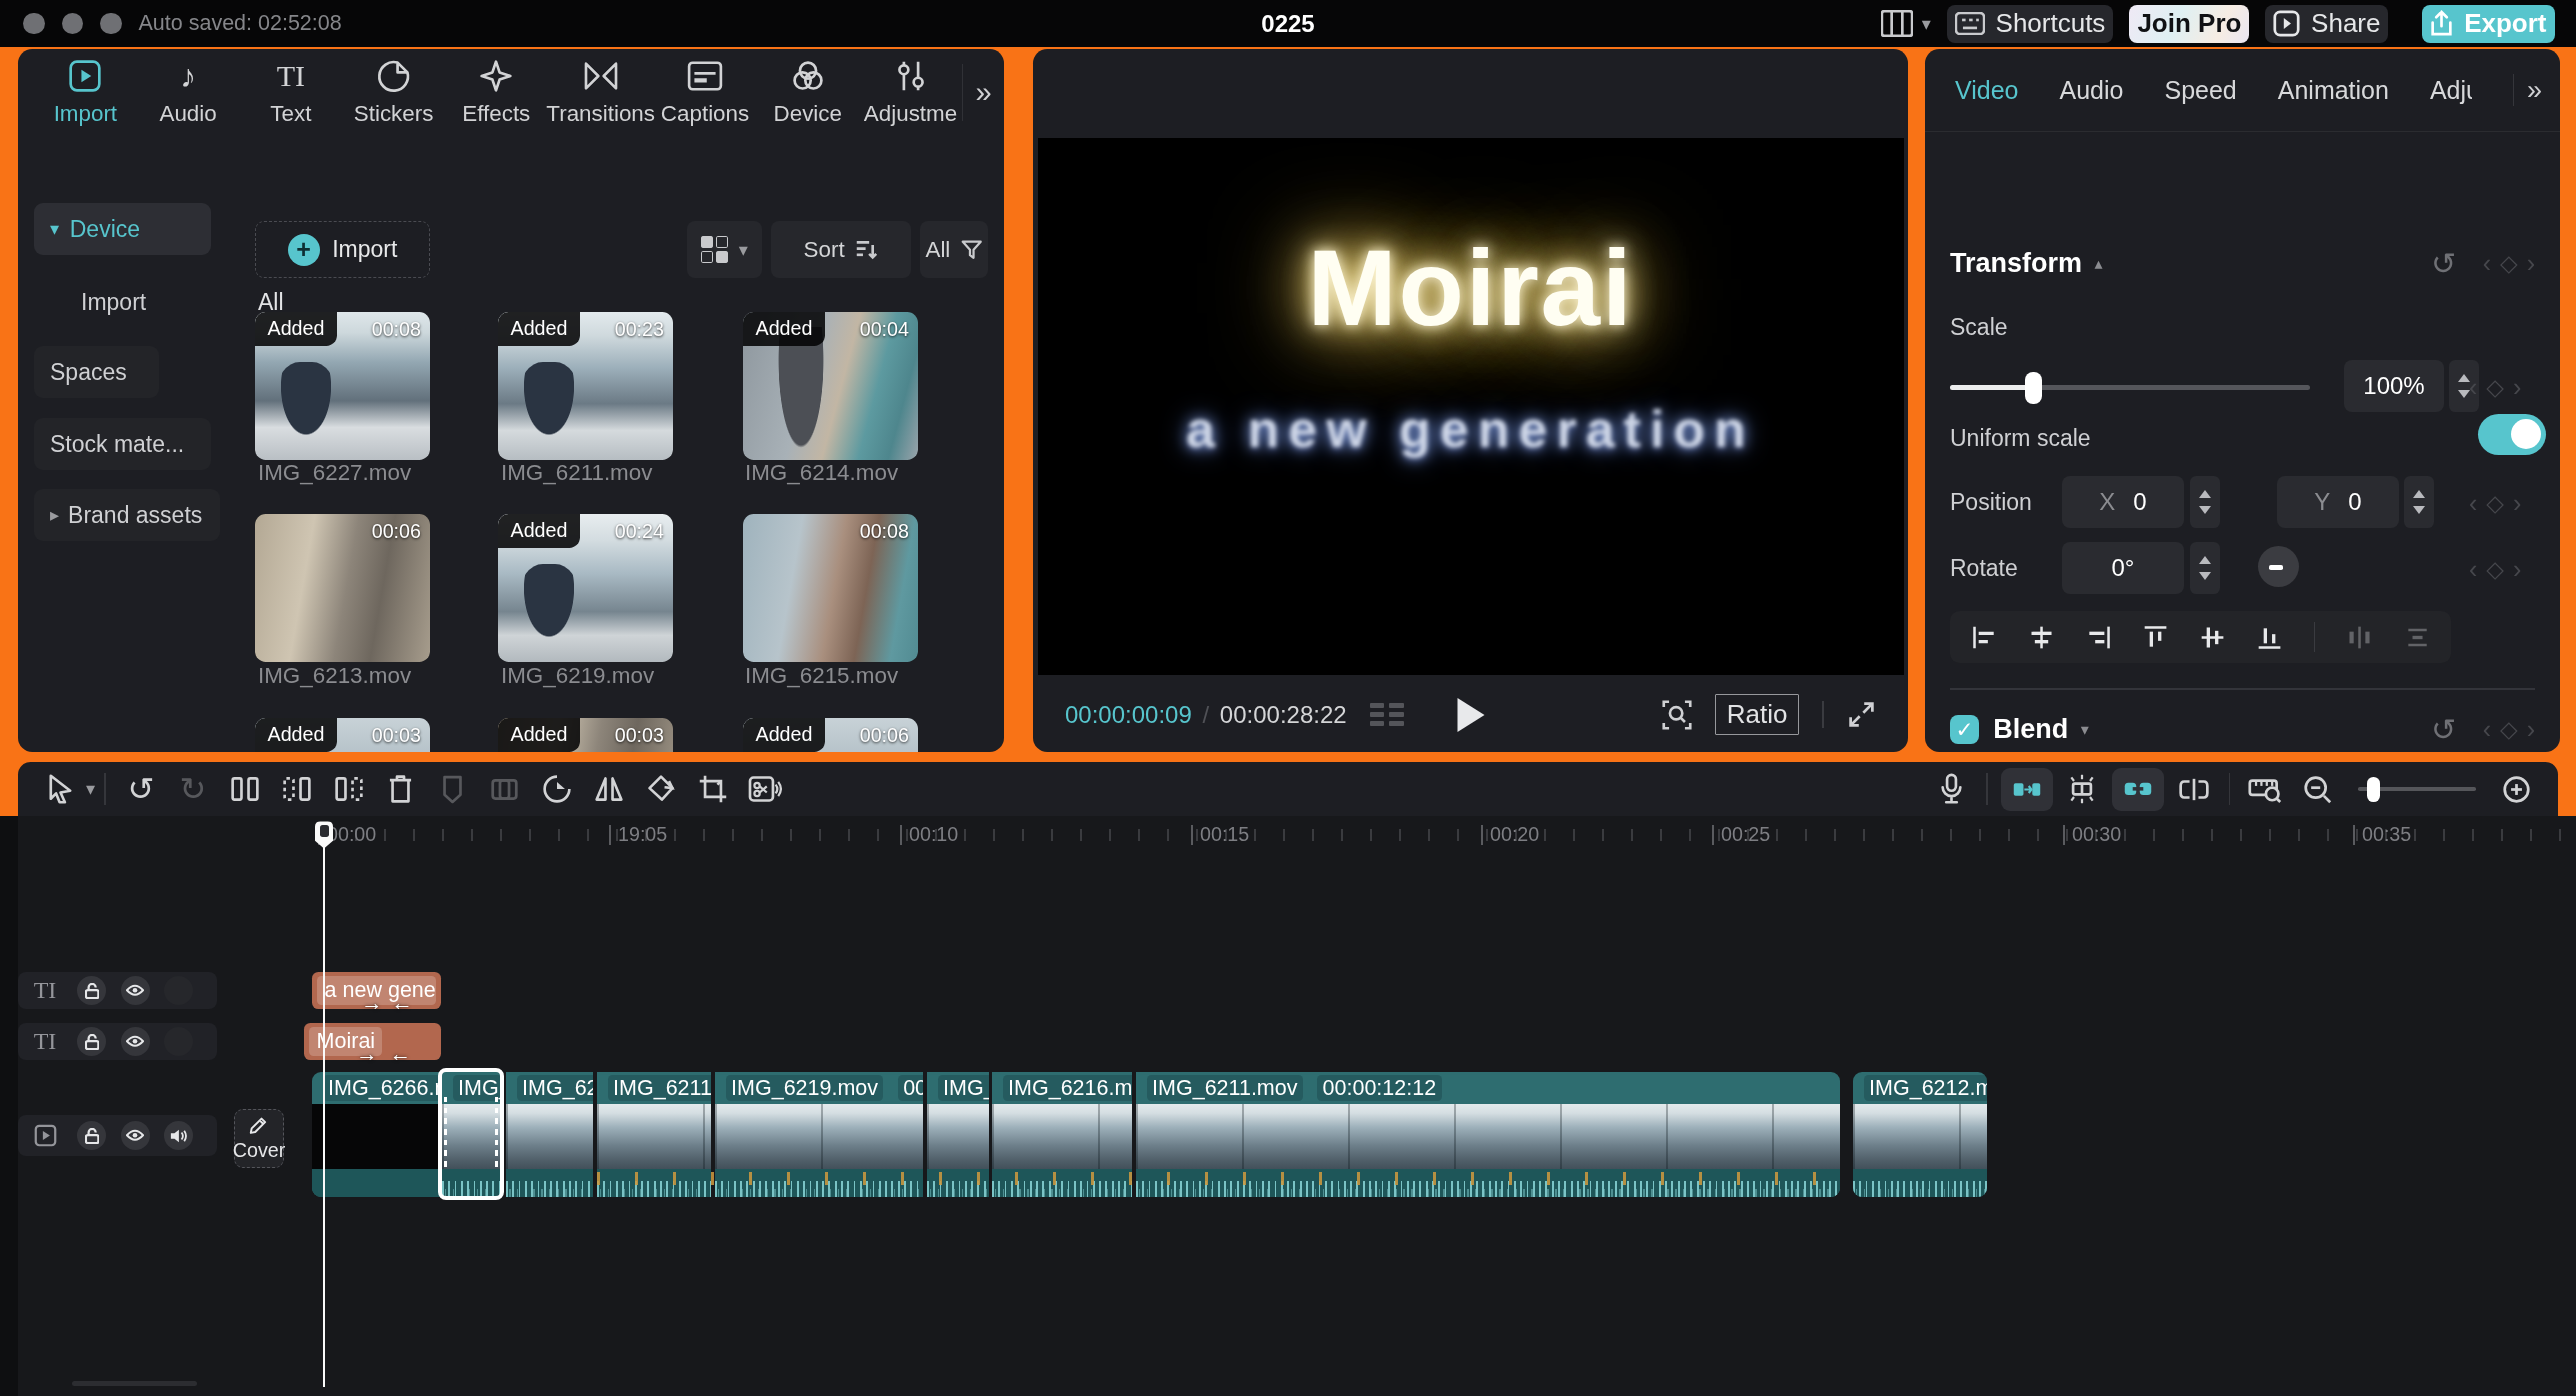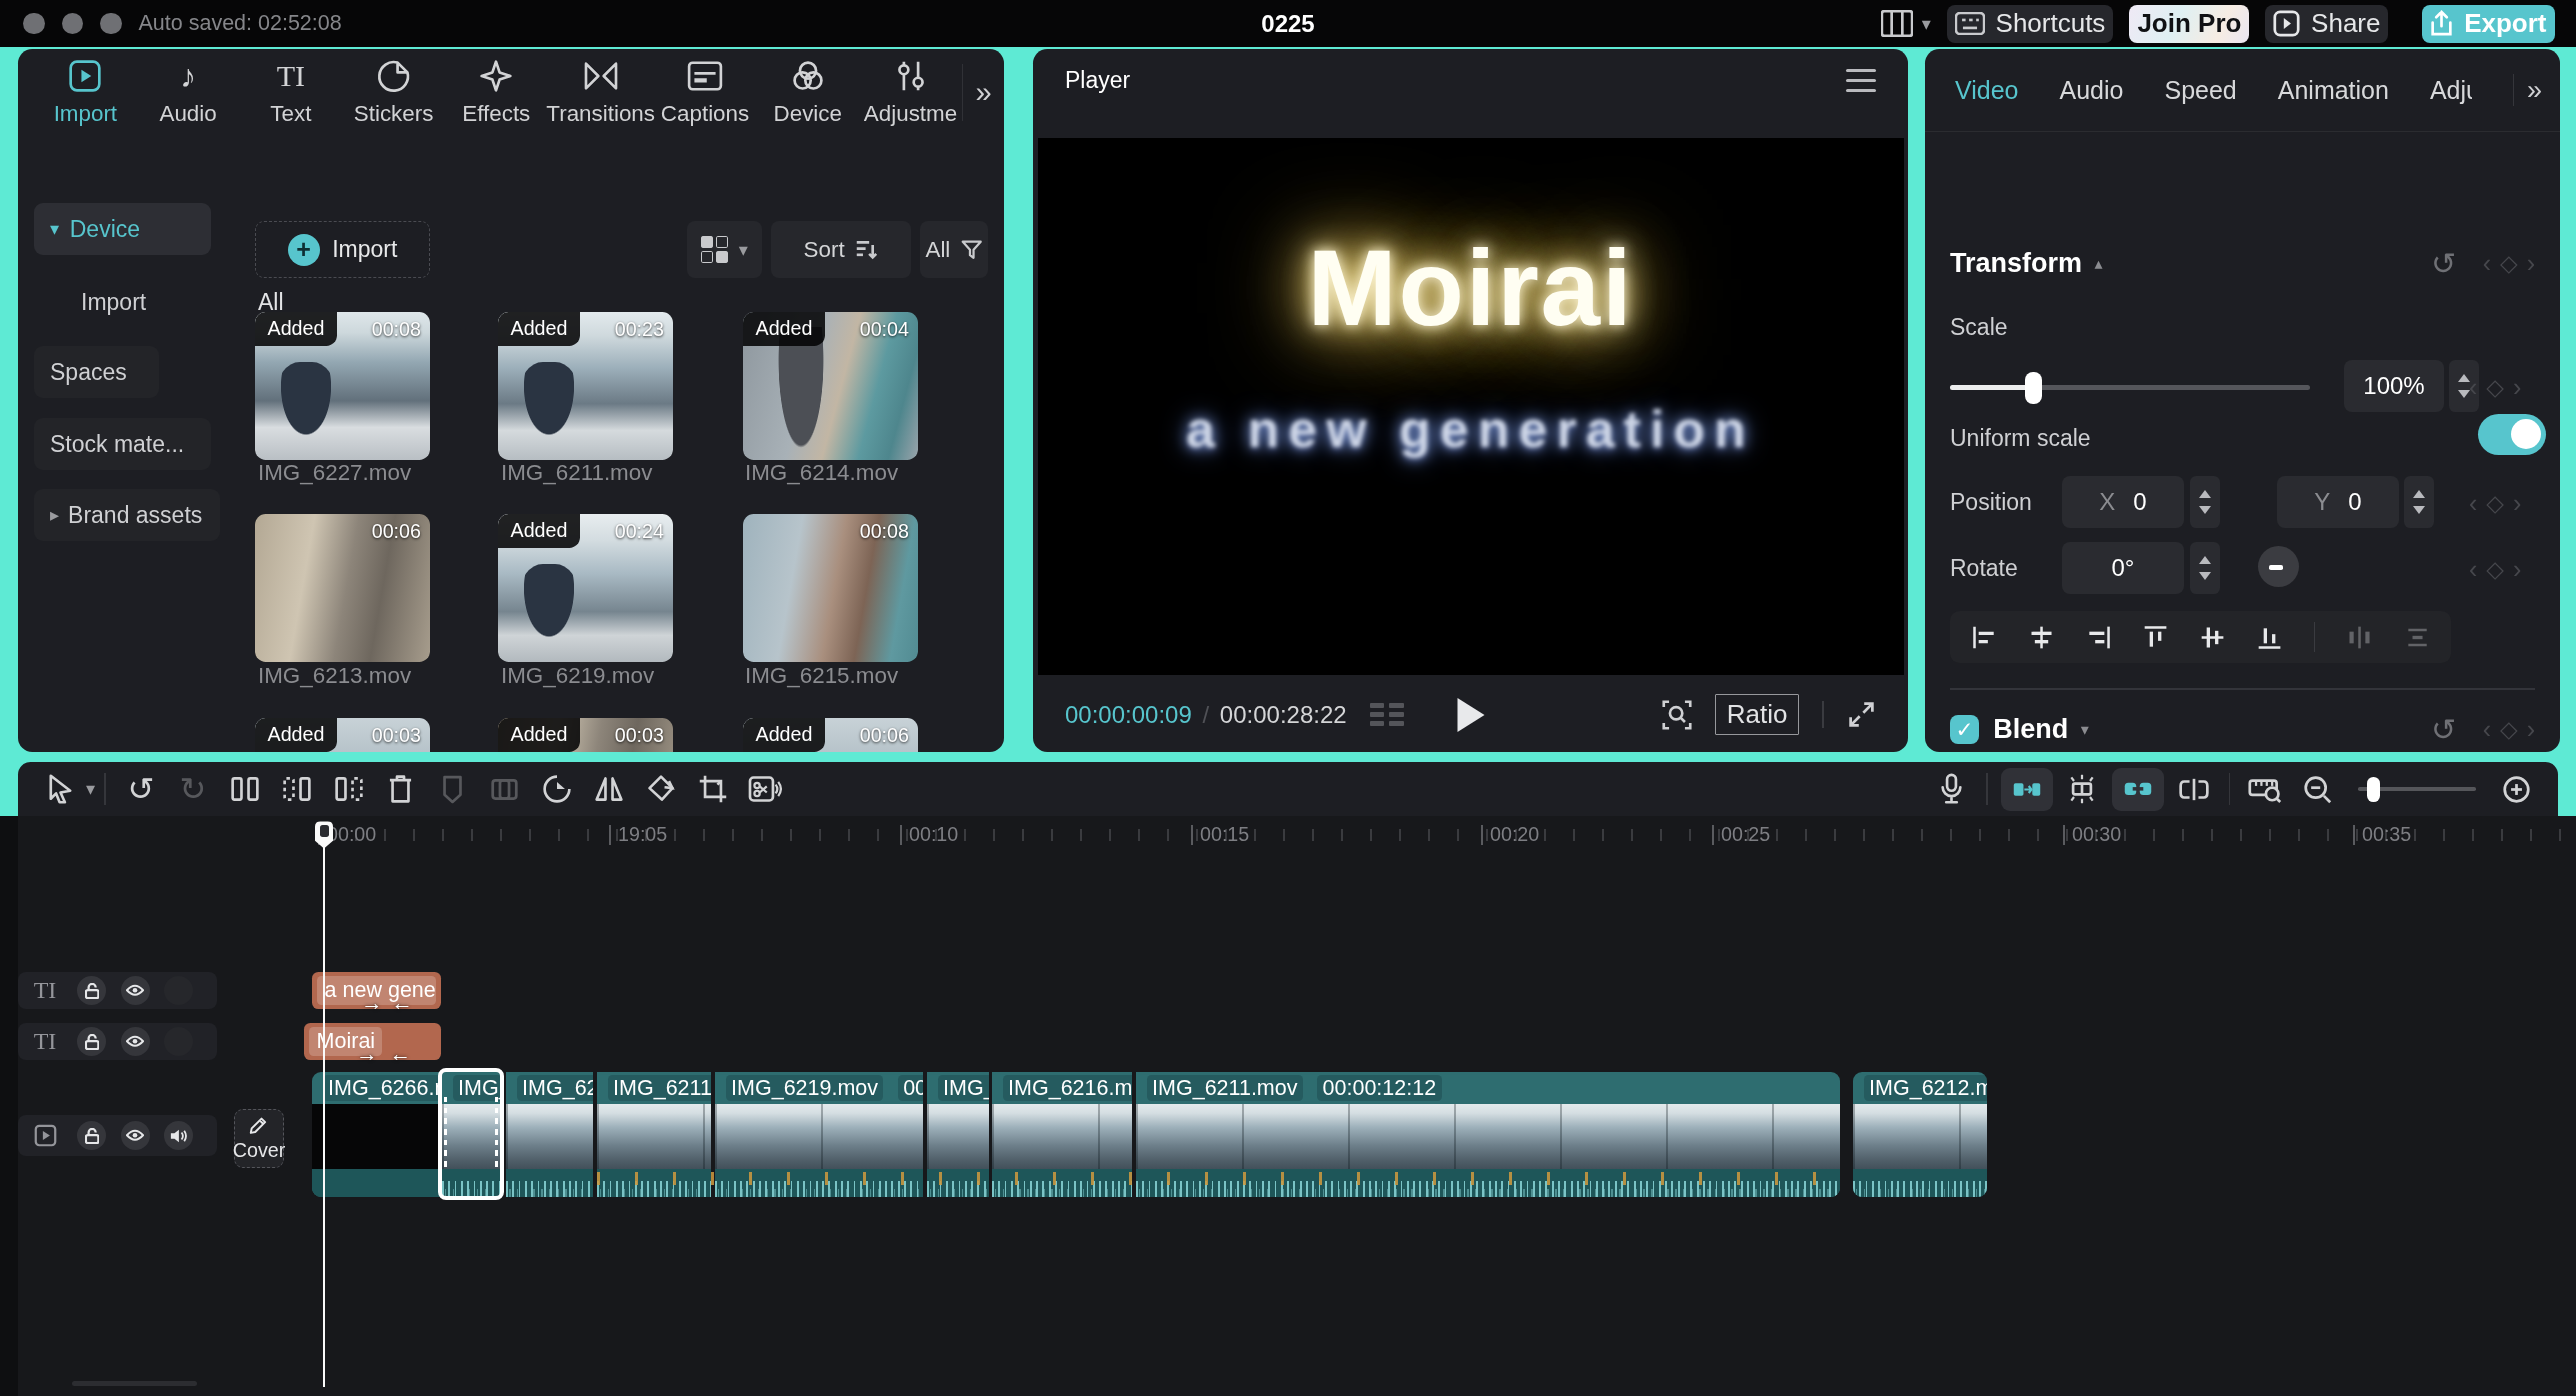--- a/index.html
+++ b/index.html
@@ -1,16 +1,16 @@
 <!DOCTYPE html>
 <html style="font-size:14.3px"><head>
 <meta charset="utf-8">
 <style>
   html,body{margin:0;padding:0;background:#050506;overflow:hidden;}
-  #app{position:relative;width:2576px;height:1396px;background:#5eead4;
+  #app{position:relative;width:2576px;height:1396px;background:#f97316;
        font-family:"Liberation Sans","DejaVu Sans",sans-serif;color:#d8d9db;
        -webkit-user-select:none;user-select:none;text-decoration:underline;}
   .abs{position:absolute;}
   .flex{display:flex;align-items:center;}
   svg{display:block;}
 
   
   #topbar{position:absolute;left:0;top:0;width:2576px;height:47px;background:#060607;}
   .tl-dot{width:21.5px;height:21.5px;border-radius:50%;background:#6f7074;margin-right:17px;}
   #autosave{font-size:21.5px;color:#85868a;}
@@ -462,28 +462,20 @@
       <span class="badge-dur">00:03</span>
     </div>
     <div class="thumb" style="left:725px;top:669px;">
       <div class="img scn-g"></div>
       <span class="badge-added">Added</span>
       <span class="badge-dur">00:06</span>
     </div>
   </div>
 
   <div id="playerp" class="panel">
-    <div id="player-head">
-      <span id="player-title">Player</span>
-      <span class="hamb">
-          <div></div>
-          <div></div>
-          <div></div>
-        </span>
-    </div>
     <div id="video">
       <div id="ov-title">Moirai</div>
       <div id="ov-sub">a new generation</div>
     </div>
     <div id="pctrl">
       <span class="tc cur">00:00:00:09</span>
       <span class="tc sep">/</span>
       <span class="tc tot">00:00:28:22</span>
       <span id="frame-grid">
           <i></i>

